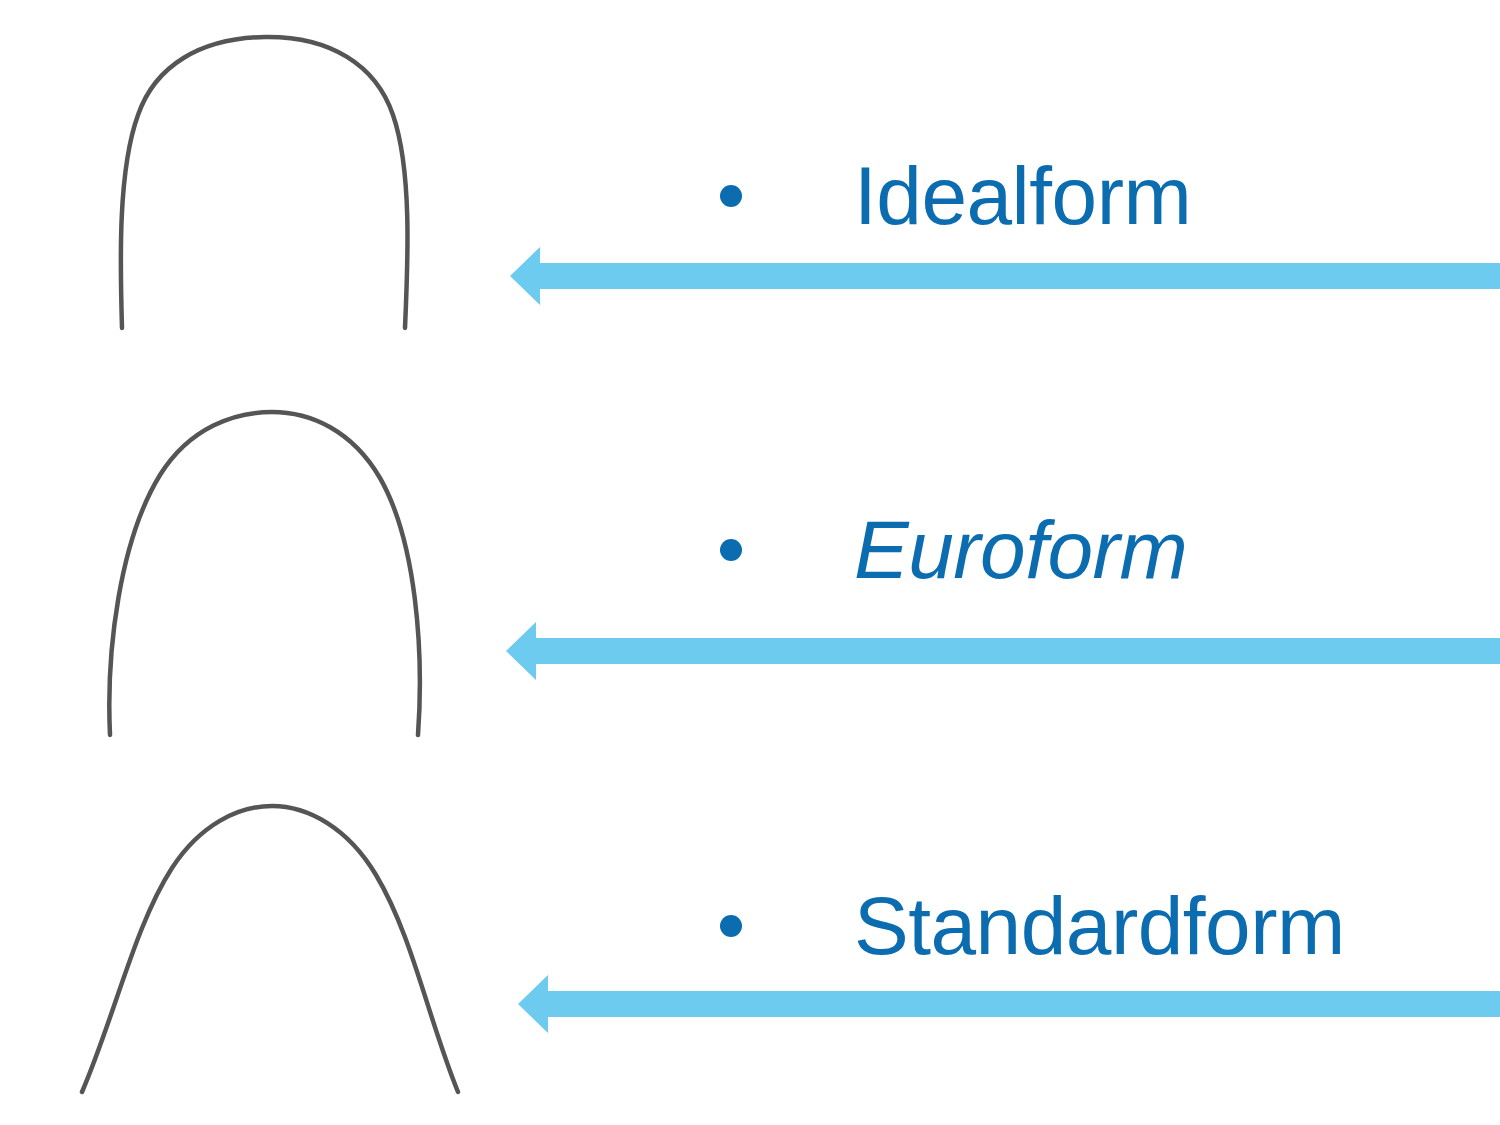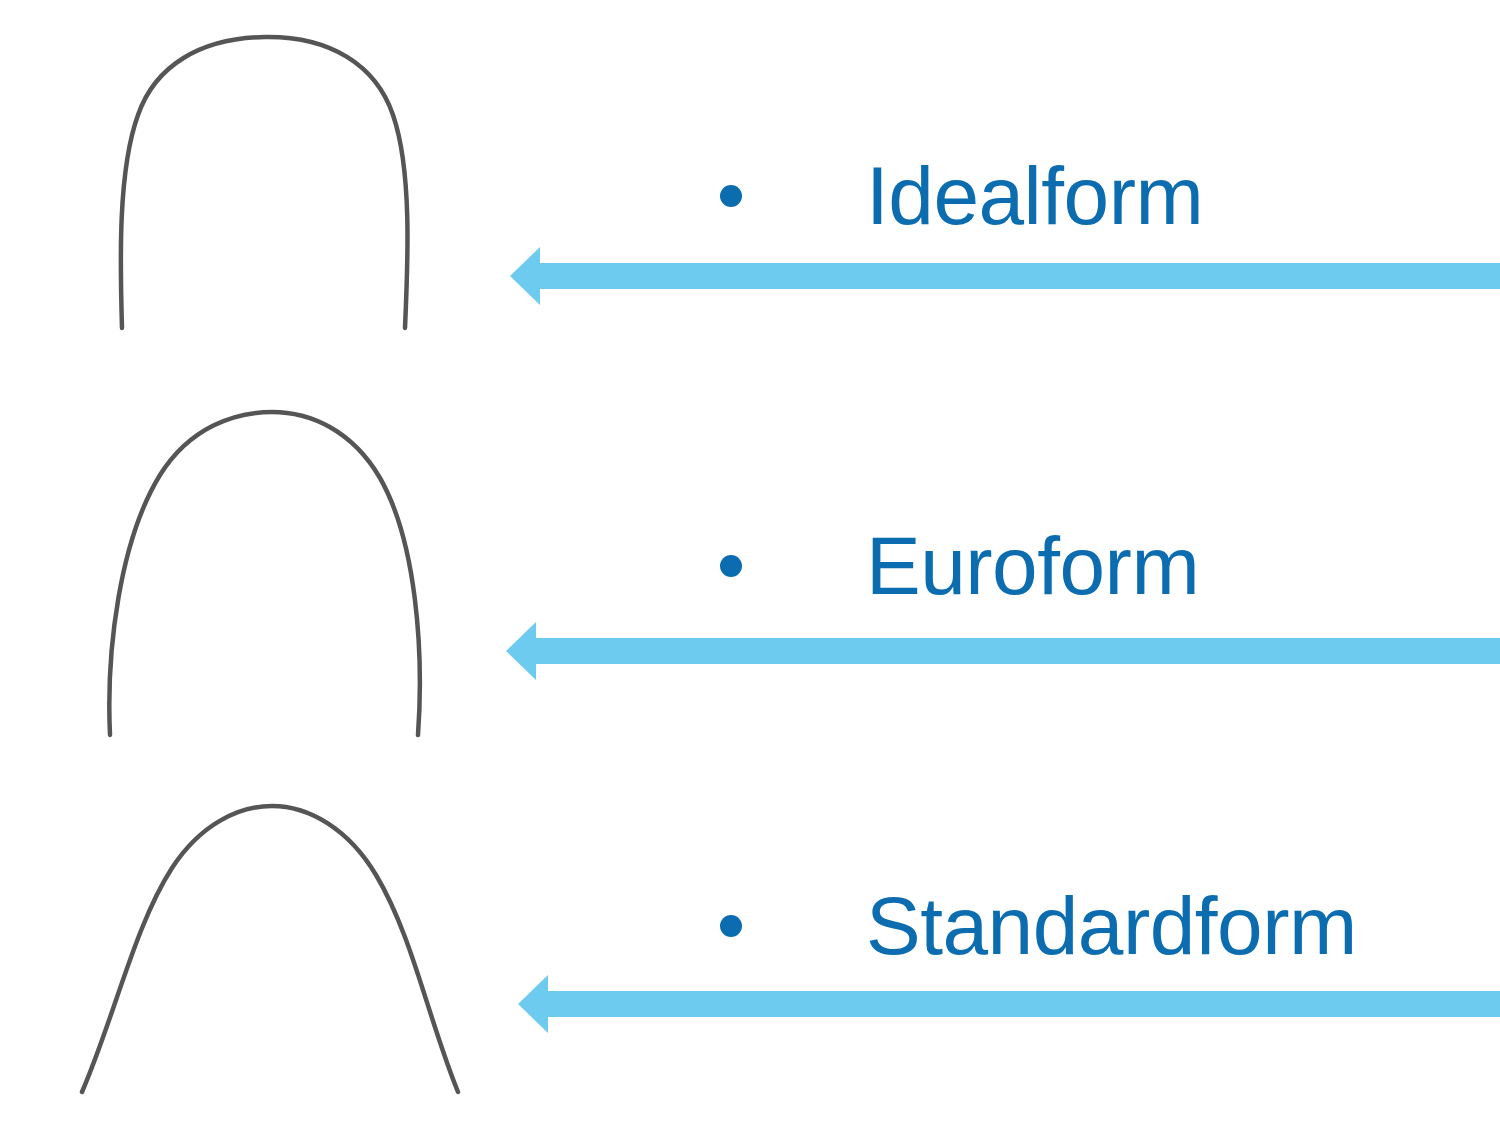--- a/index.html
+++ b/index.html
@@ -40,39 +40,38 @@
   #arch-1 { top: 10px;  height: 330px; }
   #arch-2 { top: 400px; height: 345px; }
   #arch-3 { top: 790px; height: 315px; }
 
   
   .bullet-row {
     position: absolute;
     display: flex;
     align-items: center;
     left: 720px;
-    gap: 12px;
   }
   .bullet-dot {
     width: 22px;
     height: 22px;
     border-radius: 50%;
     background: #0c6cb0;
     flex: 0 0 auto;
   }
   .bullet-label {
     margin-left: 112px;
     color: #0c6cb0;
     font-size: 82px;
     line-height: 1;
     white-space: nowrap;
     letter-spacing: -0.5px;
   }
   #row-1 { top: 155px; }
-  #row-2 { top: 525px; }
+  #row-2 { top: 509px; font-style: italic; }
   #row-3 { top: 885px; align-items: center; }
 
   
   .arrow {
     position: absolute;
     height: 58px;
     right: 0;
   }
   .arrow svg {
     display: block;

